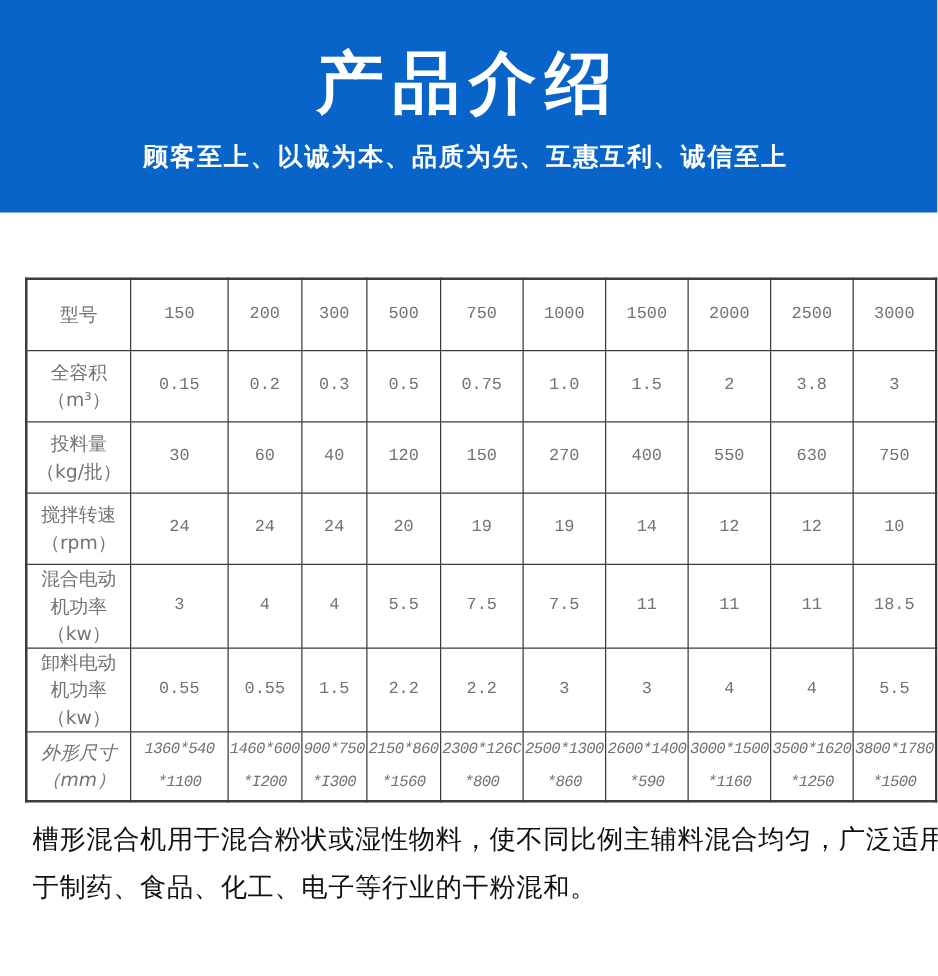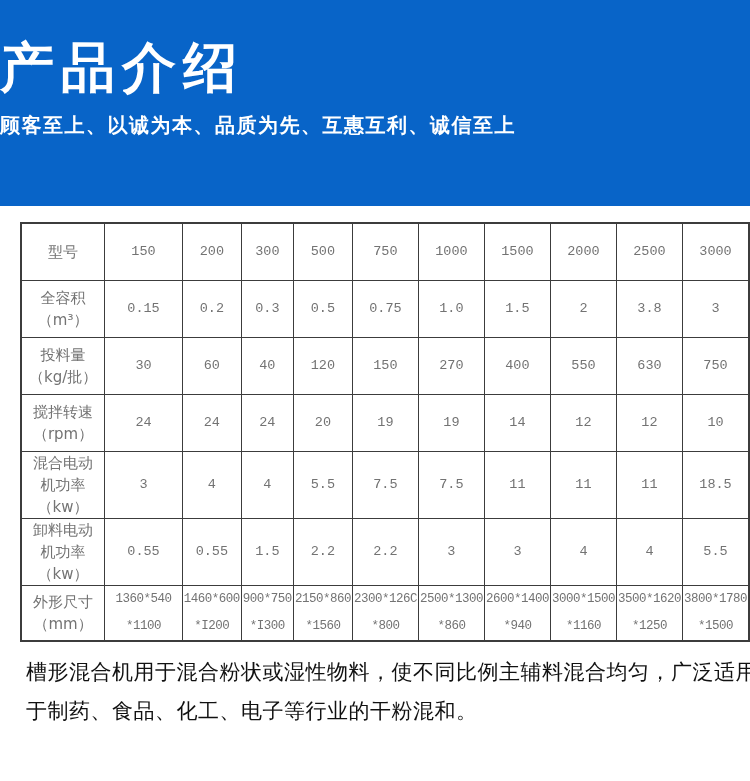--- a/index.html
+++ b/index.html
@@ -9,23 +9,24 @@
     background: #ffffff;
     position: relative;
     font-family: "Liberation Sans", sans-serif;
   }
   .page { position: absolute; inset: 0; }
 
   
   .banner {
     position: absolute;
     top: 0; left: 0;
-    width: 750px; height: 206px;
+    width: 750px; height: 170px;
     background: var(--banner-bg, #0864c8);
     color: var(--banner-text, #ffffff);
+    text-align: center;
     box-sizing: border-box;
     padding-top: 38px;
   }
   .banner-title {
     margin: 0;
     font-size: 54px;
     font-weight: 900;
     letter-spacing: 7px;
     line-height: 1.1;
     font-family: "Liberation Sans", sans-serif;
@@ -49,21 +50,21 @@
   .spec-table th, .spec-table td {
     border: 1px solid var(--table-border, #3c3c3c);
     text-align: center;
     vertical-align: middle;
     font-weight: normal;
     padding: 0 1px;
     overflow: hidden;
     white-space: pre-line;
   }
   .spec-table tr { height: 57px; }
-  .spec-table tr.dim-row { height: 52px; }
+  .spec-table tr.dim-row { height: 52px; font-style: italic; }
   .spec-table td, .spec-table th {
     font-family: "Liberation Mono", "DejaVu Sans Mono", monospace;
     font-size: 13.5px;
   }
   .spec-table .col-label {
     font-size: 15px;
     font-family: "DejaVu Sans", "Liberation Sans", sans-serif;
     line-height: 22px;
     padding: 0 4px;
   }
@@ -198,21 +199,21 @@
 *I200</td>
           <td>900*750
 *I300</td>
           <td>2150*860
 *1560</td>
           <td>2300*126C
 *800</td>
           <td>2500*1300
 *860</td>
           <td>2600*1400
-*940</td>
+*590</td>
           <td>3000*1500
 *1160</td>
           <td>3500*1620
 *1250</td>
           <td>3800*1780
 *1500</td>
         </tr>
       </tbody>
   </table>
 

